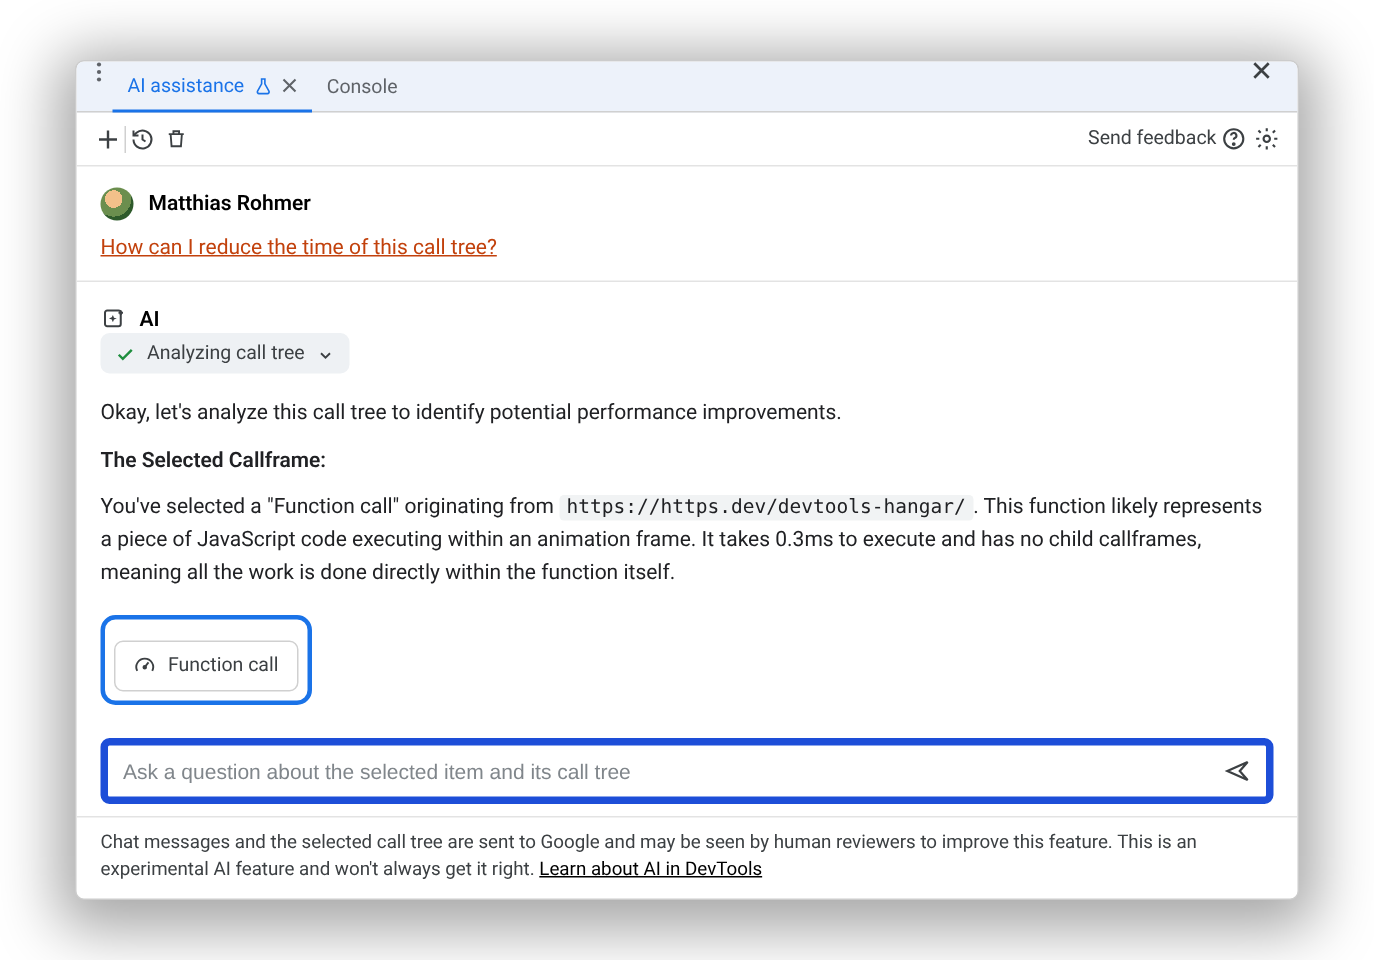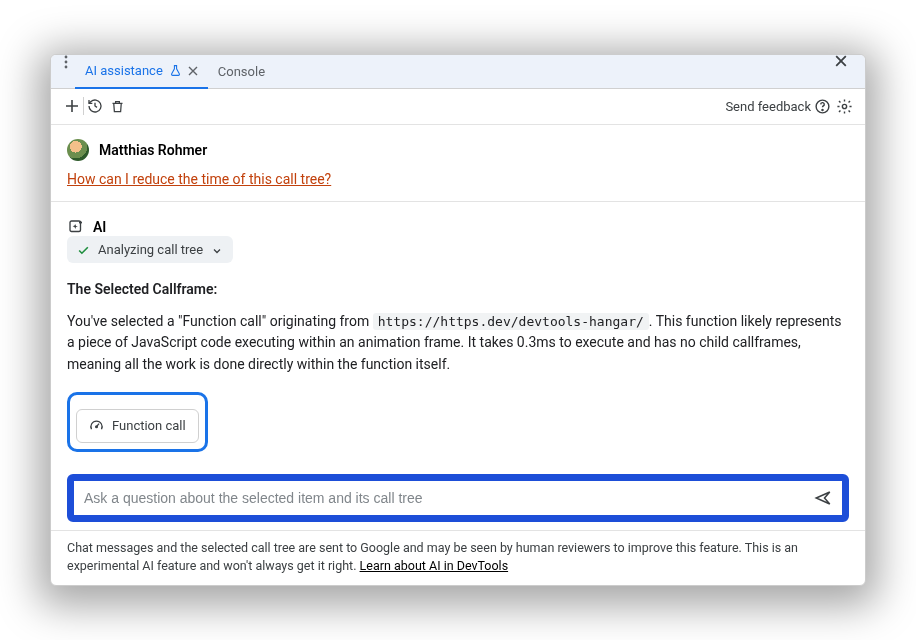--- a/index.html
+++ b/index.html
@@ -130,21 +130,21 @@
   }
   .func-chip-wrap {
     display: inline-block;
     border: 3px solid #1a73e8; border-radius: 10px;
     padding: 6px;
     margin-top: 6px;
   }
   
   .input-row {
     margin: 12px 16px 8px;
-    border: 7px solid #1d4ed8; border-radius: 6px;
+    border: 5px solid #1d4ed8; border-radius: 6px;
     display: flex; align-items: center;
     padding: 8px 10px;
   }
   .input-row input {
     flex: 1; border: none; outline: none;
     font-size: 14px; color: #202124;
   }
   .input-row input::placeholder { color: #80868b; }
   .send-btn { cursor: pointer; color: #3c4043; }
   
@@ -257,20 +257,21 @@
       </span>
       <span>Analyzing call tree</span>
       <span>
         <svg width="12" height="12" viewBox="0 0 24 24" fill="none" stroke="#3c4043" stroke-width="2.5">
             <path d="M6 9l6 6 6-6"></path>
           </svg>
       </span>
     </div>
 
     <div class="ai-body">
+      <p>Okay, let's analyze this call tree to identify potential performance improvements.</p>
       <p><strong>The Selected Callframe:</strong></p>
       <p>
         <span>You've selected a "Function call" originating from </span><span class="code">https://https.dev/devtools-hangar/</span><span>. This function likely represents a piece of JavaScript code executing within an animation frame. It takes 0.3ms to execute and has no child callframes, meaning all the work is done directly within the function itself.</span>
       </p>
       <div class="func-chip-wrap">
         <div class="func-chip">
           <span>
             <svg width="15" height="15" viewBox="0 0 24 24" fill="none" stroke="#3c4043" stroke-width="2">
                 <path d="M4 18a9 9 0 1 1 16 0"></path>
                 <path d="M12 14l4-5"></path>

